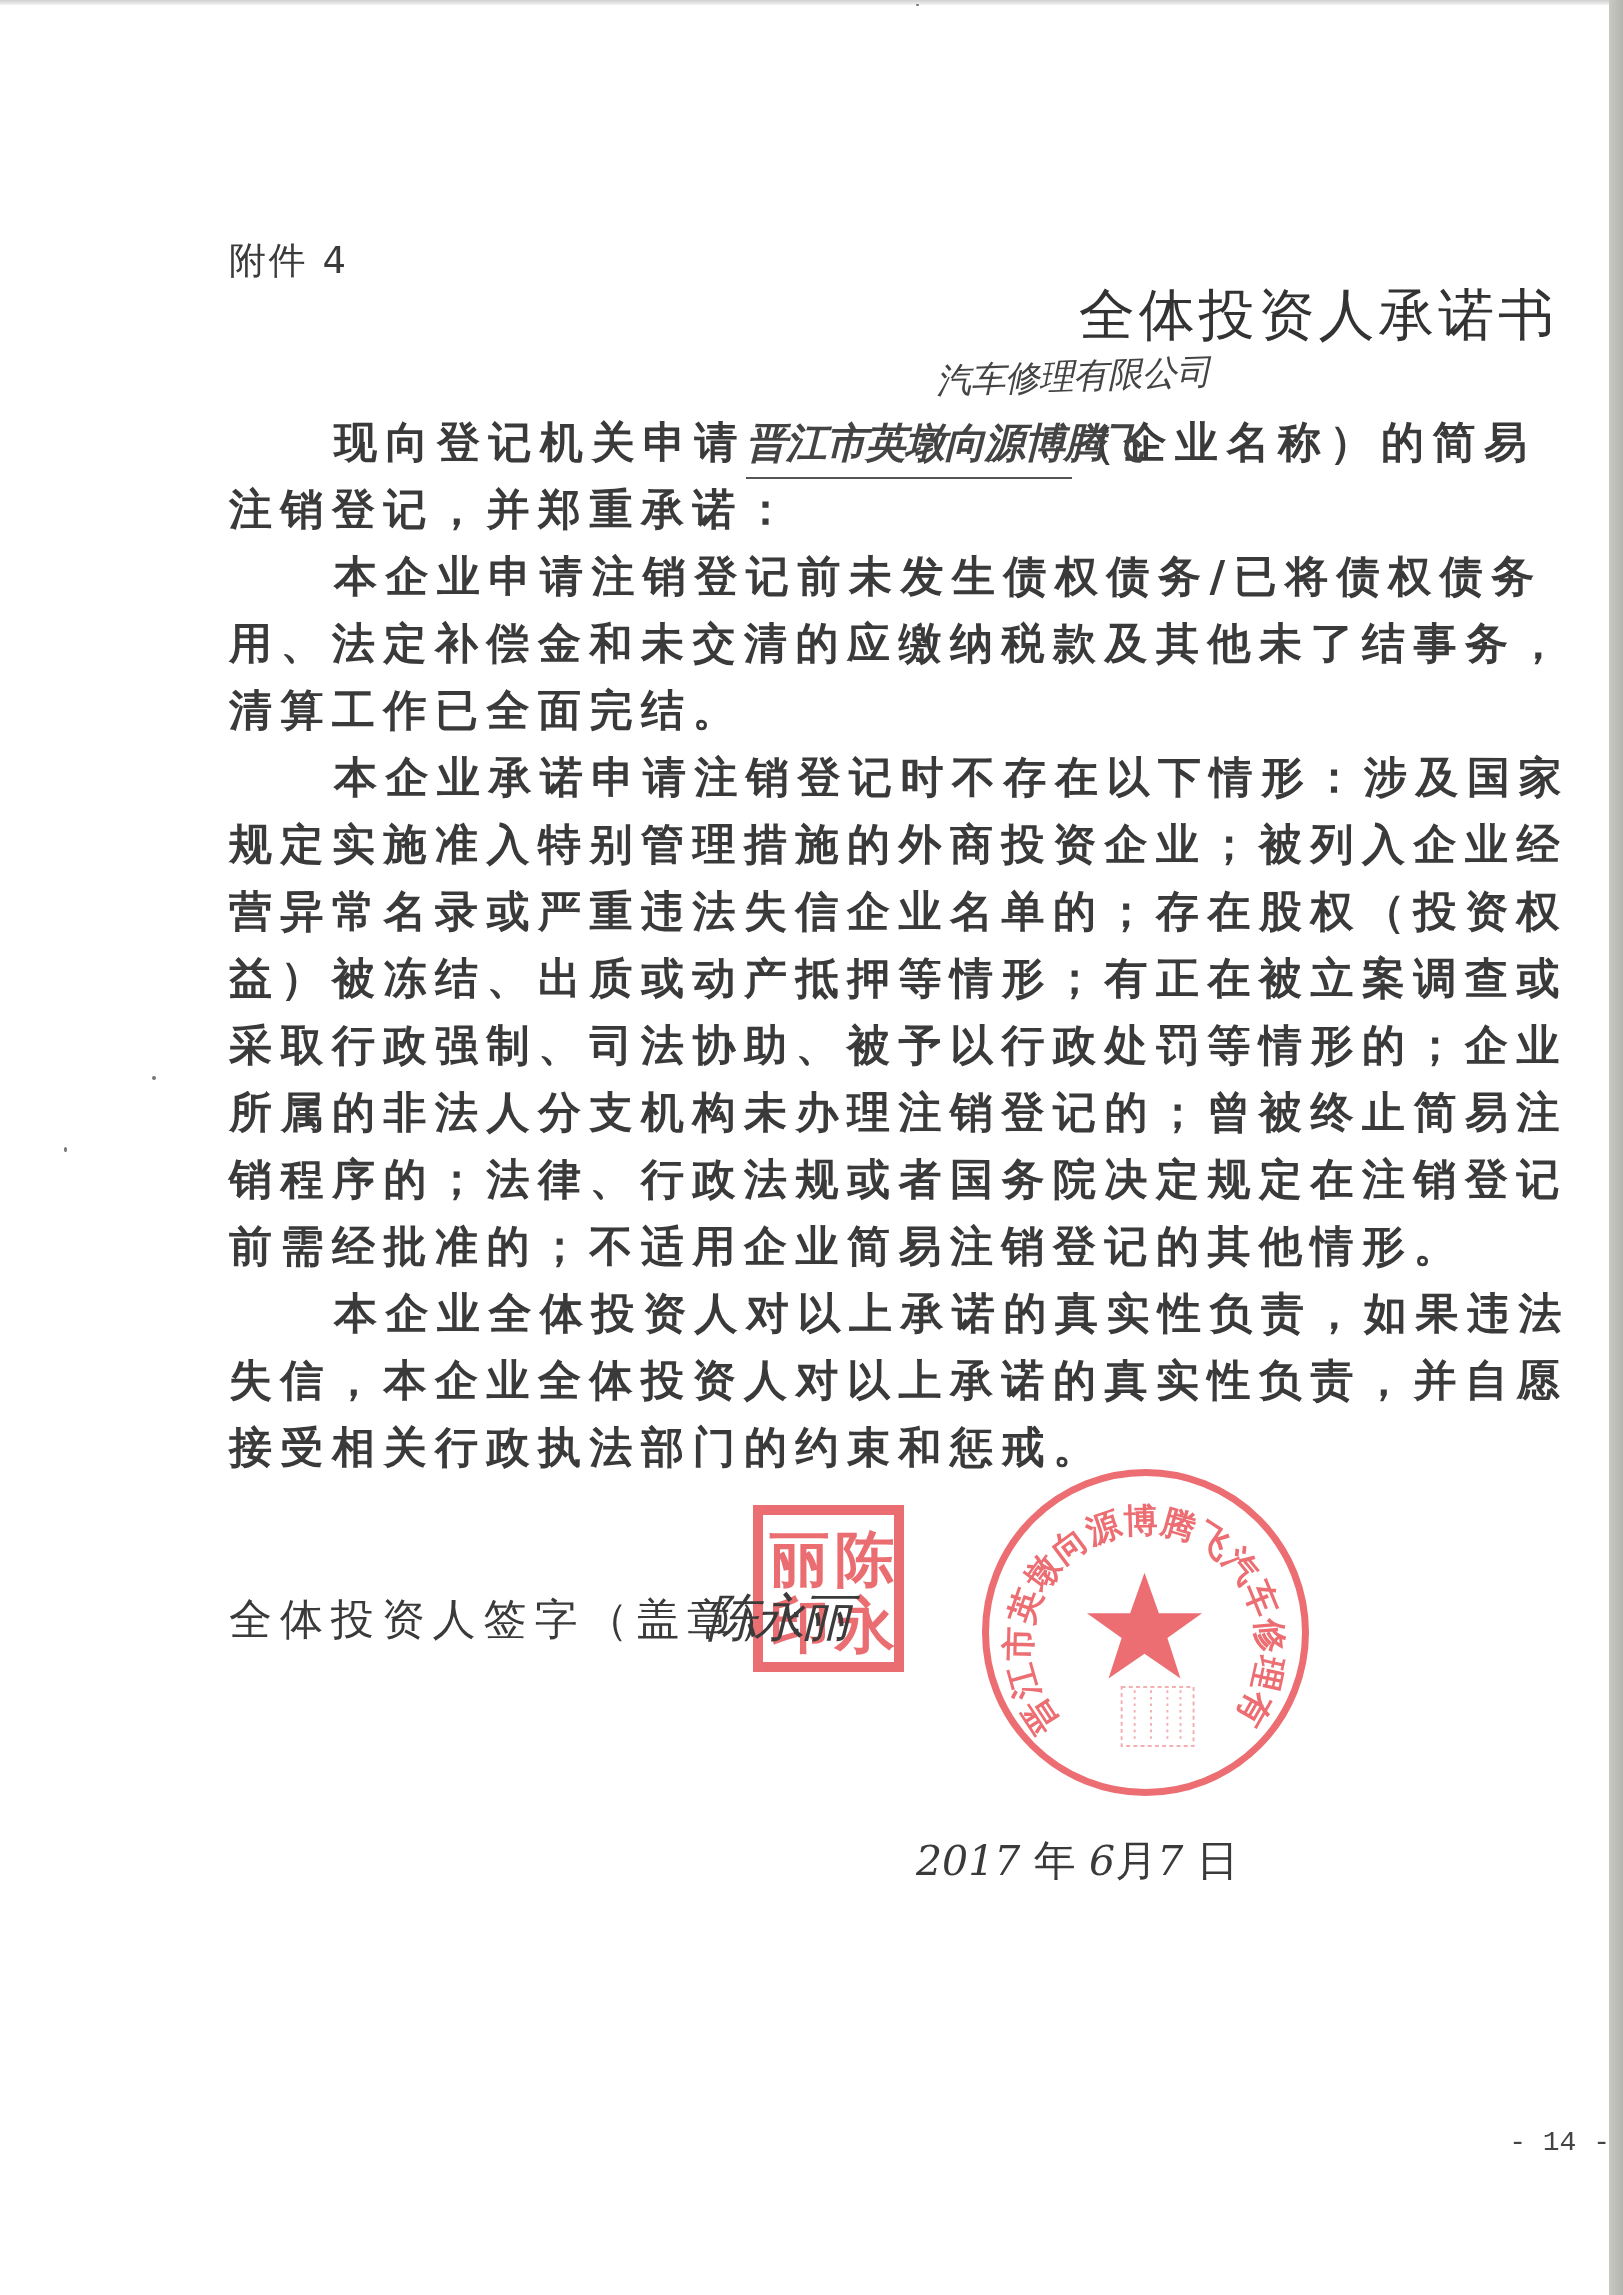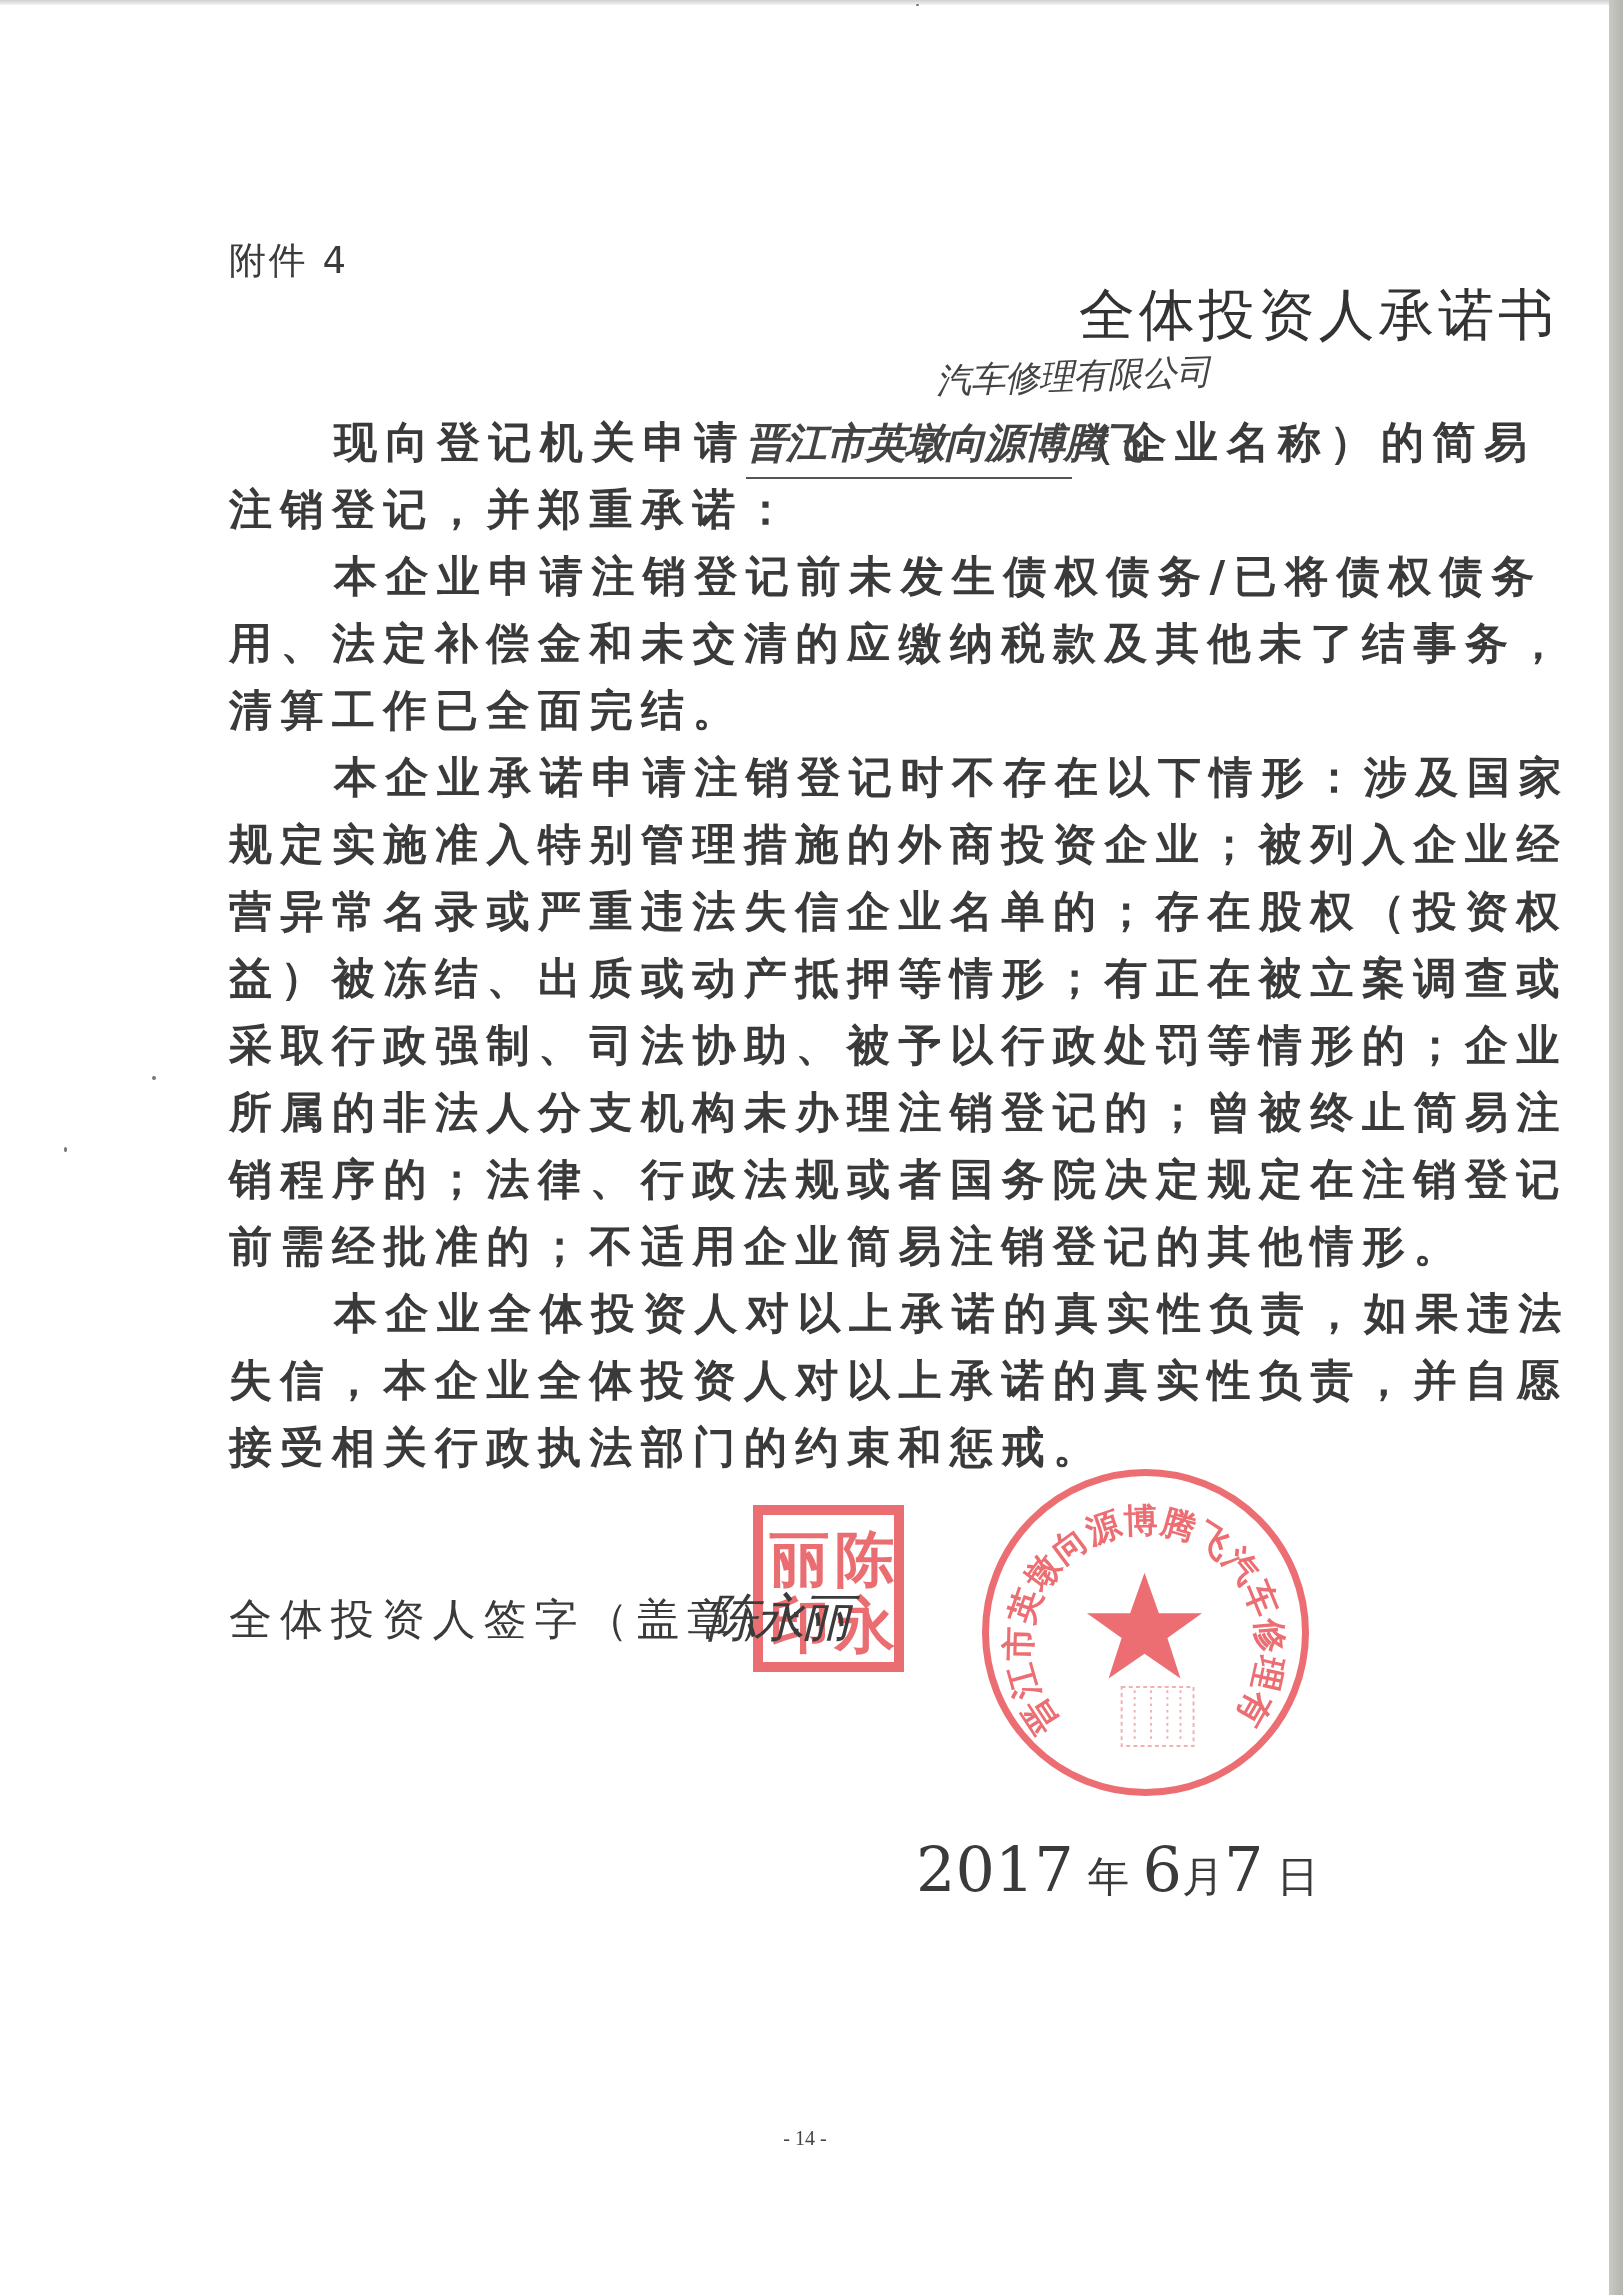--- a/index.html
+++ b/index.html
@@ -63,24 +63,24 @@
   .seal-round {
     position: absolute; left: 982px; top: 1469px; width: 327px; height: 327px;
     border-radius: 50%; border: 7.9px solid #ea5e63; box-sizing: border-box;
     opacity: 0.9;
   }
   .seal-round svg { position: absolute; left: -7.9px; top: -7.9px; }
   .date-row {
     position: absolute; left: 916px; top: 1833px;
     font-size: 42px; color: #3a3a3a; white-space: nowrap;
   }
-  .date-row .hw { font-family: "DejaVu Serif", serif; font-size: 62px; }
+  .date-row .hw { font-family: "DejaVu Serif", serif; font-style: italic; font-size: 41px; }
   .page-number {
-    position: absolute; left: 0; width: 1610px; top: 2127px; text-align: center;
-    font-family: Liberation Serif, serif; font-size: 20px; color: #444;
+    position: absolute; left: 0; width: 1610px; top: 2127px; text-align: right;
+    font-family: Liberation Mono, monospace; font-size: 28px; color: #444;
   }
   .speck { position: absolute; background: #777; border-radius: 50%; }
 </style>
 </head>
 <body>
 
 <div class="scan-edge-top"></div>
 <div class="scan-edge-right"></div>
 
 <div class="speck" style="left:152px;top:1076px;width:3.9px;height:3.9px;"></div>

